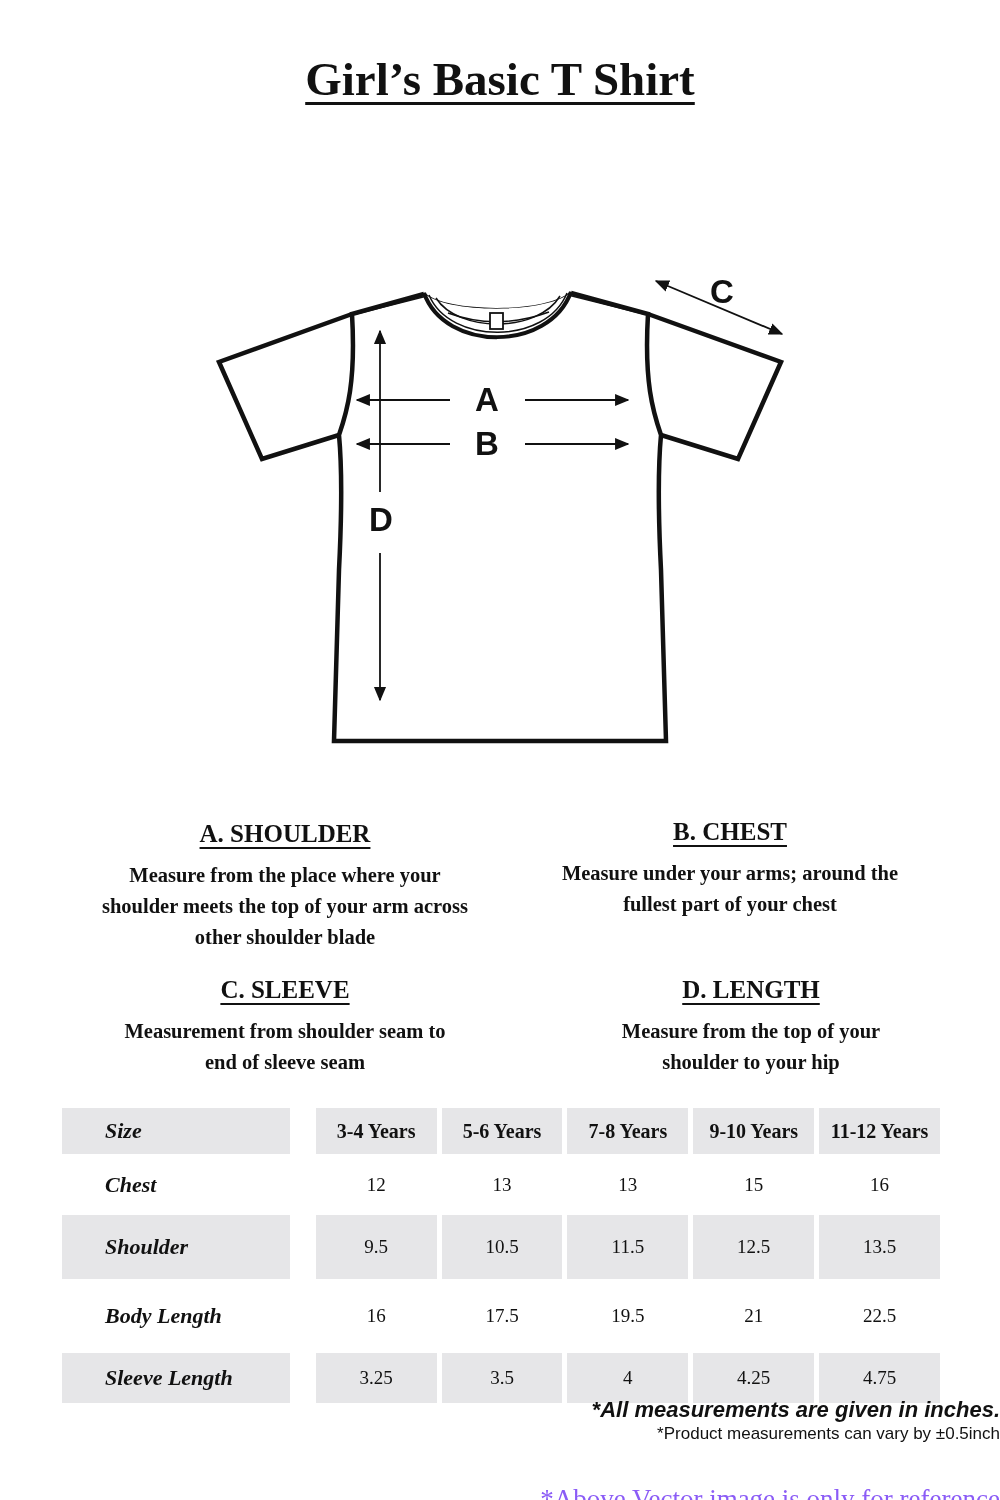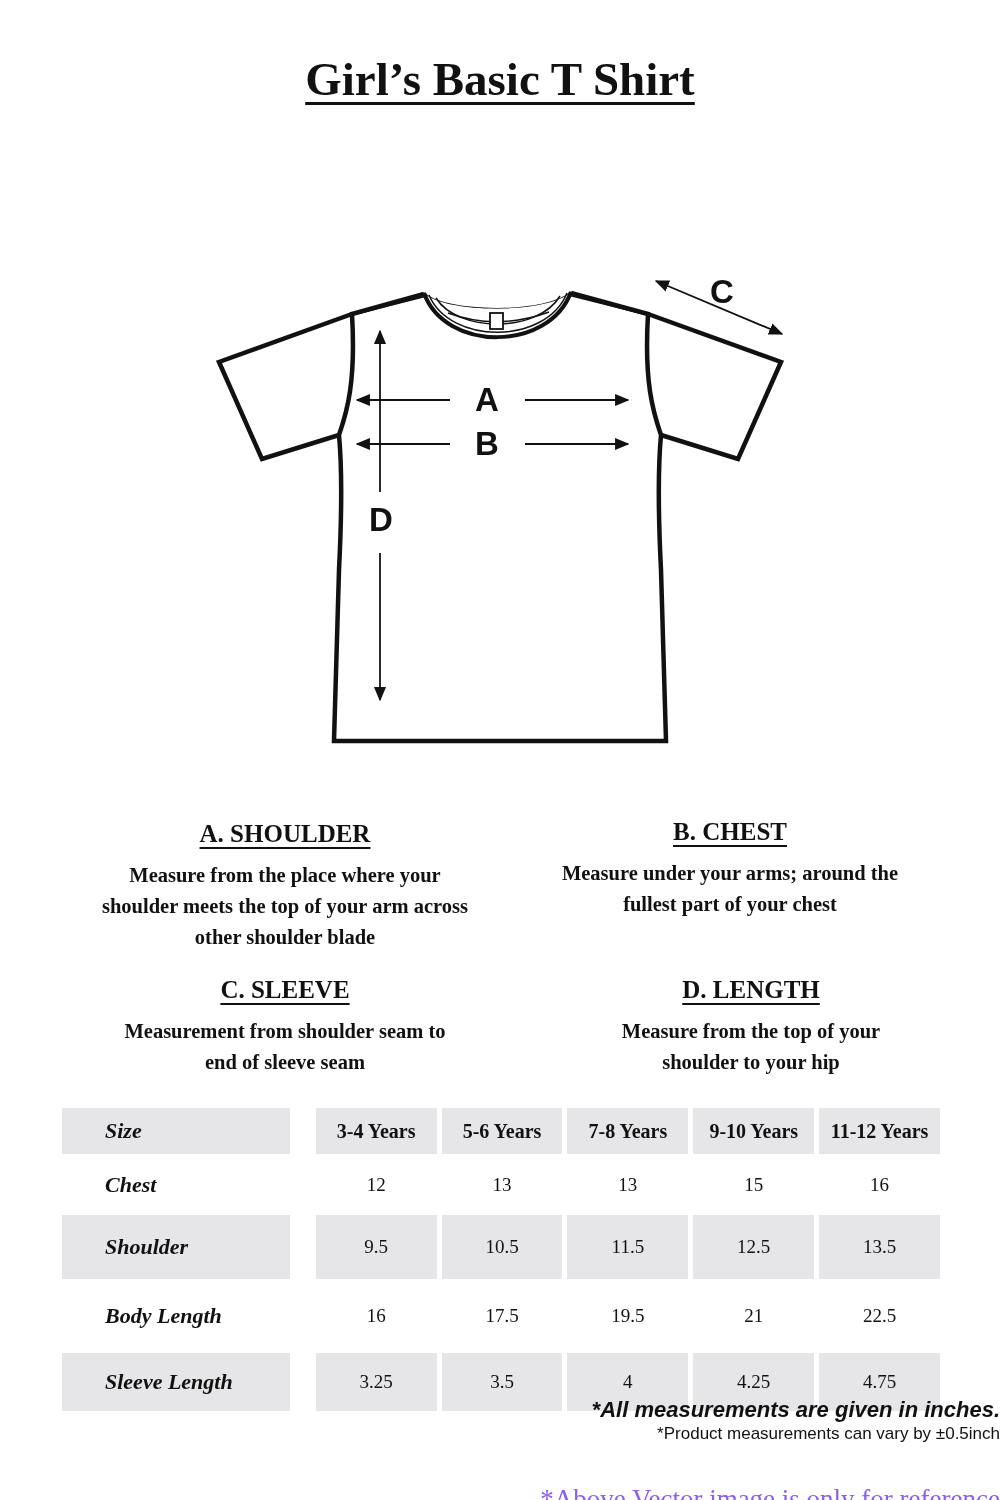--- a/index.html
+++ b/index.html
@@ -23,21 +23,21 @@
 
   .table{position:absolute;top:1108px;left:62px;width:878px;}
   .trow{display:flex;}
   .trow > div{box-sizing:border-box;}
   .c0{width:231px;margin-right:26px;padding-left:43px;display:flex;align-items:center;
       font-weight:bold;font-size:22px;font-style:italic;}
   .cv{width:123px;margin-right:5px;display:flex;align-items:center;justify-content:center;font-size:19px;}
   .cv:last-child{margin-right:0;}
   .trow.h .cv{font-weight:bold;font-size:20px;}
   .trow.h > div,.trow.g > div{background:#e6e6e8;}
-  .rh{height:46px;} .r1{height:61px;} .r2{height:64px;} .r3{height:74px;} .r4{height:58px;border-radius:22px;}
+  .rh{height:46px;} .r1{height:61px;} .r2{height:64px;} .r3{height:74px;} .r4{height:50px;border-radius:22px;}
 
   .fn{position:absolute;left:0;width:100%;text-align:right;}
   .fn1{top:1397px;font-family:"Liberation Sans",sans-serif;font-weight:bold;font-style:italic;font-size:22px;}
   .fn2{top:1424px;font-family:"Liberation Sans",sans-serif;font-size:17px;}
   .fn3{top:1484px;font-size:27px;color:#8b5cf6;text-decoration-thickness:2px;text-underline-offset:5px;}
 </style>
 </head>
 <body>
 
 <div class="page">

